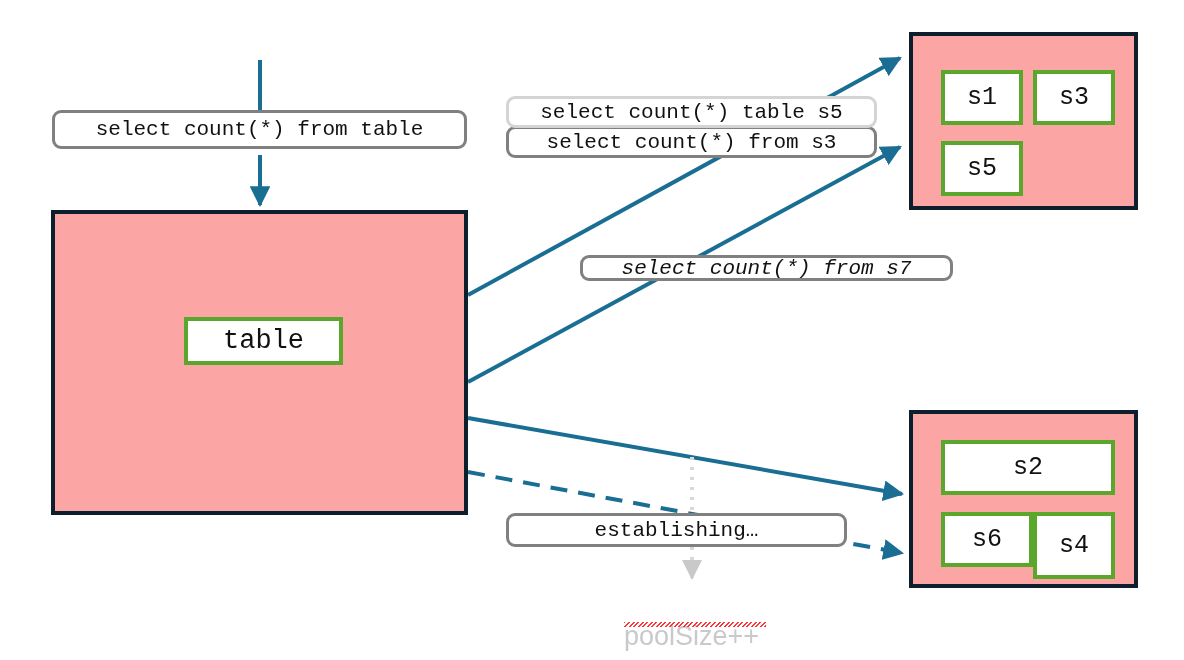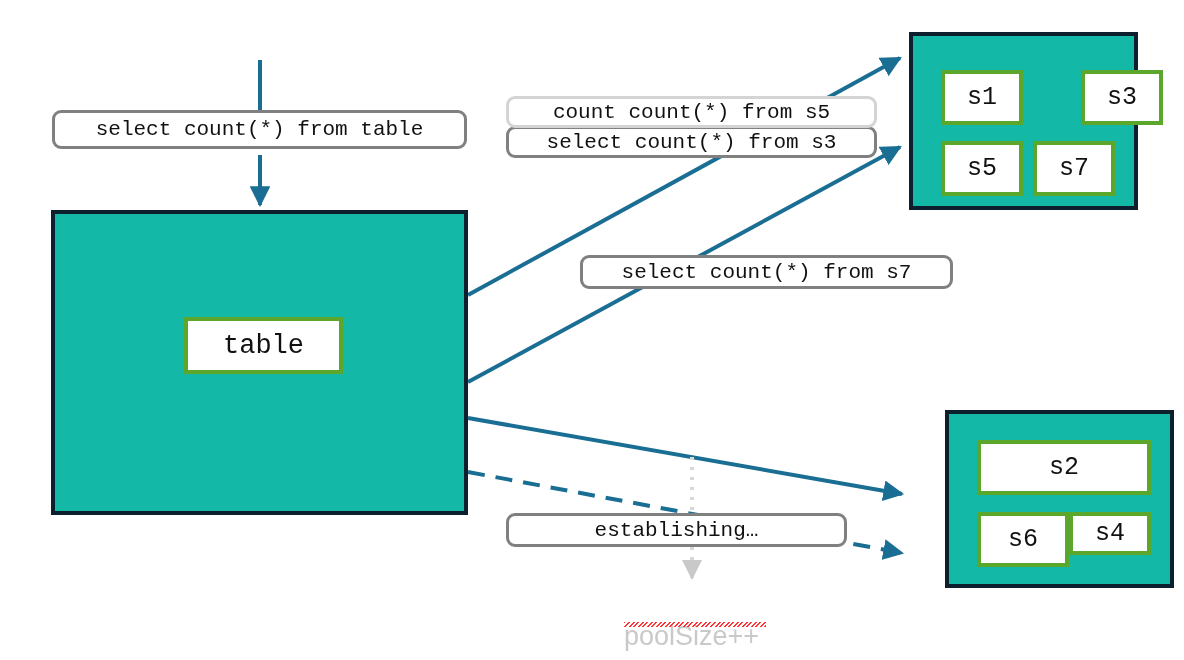--- a/index.html
+++ b/index.html
@@ -25,21 +25,21 @@
     left: 0;
     top: 0;
     width: 1184px;
     height: 660px;
     pointer-events: none;
   }
 
   
   .pool-box {
     position: absolute;
-    background: #14b8a6;
+    background: #fca5a5;
     border: 4px solid #0d1f2d;
     box-sizing: border-box;
   }
 
   
   .node {
     position: absolute;
     background: #ffffff;
     border: 4px solid #5aa72b;
     box-sizing: border-box;
@@ -118,41 +118,40 @@
     <line x1="468" y1="418" x2="902" y2="494" stroke="#1a6e93" stroke-width="4" marker-end="url(#arrow-teal)"></line>
 
     <line x1="468" y1="472" x2="902" y2="553" stroke="#1a6e93" stroke-width="4" stroke-dasharray="17 11" marker-end="url(#arrow-teal)"></line>
 
     <line x1="692" y1="457" x2="692" y2="578" stroke="#d8d8d8" stroke-width="4" stroke-dasharray="3 7" marker-end="url(#arrow-gray)"></line>
   </svg>
 
   <div class="label-box" style="left:52px; top:110px; width:415px; height:39px;">select count(*) from table</div>
 
   <div class="pool-box" style="left:51px; top:210px; width:417px; height:305px;">
-    <div class="node" style="left:129px; top:103px; width:159px; height:57px; font-size:27px;">table</div>
+    <div class="node" style="left:129px; top:103px; width:159px; height:48px; font-size:27px;">table</div>
   </div>
 
   <div class="pool-box" style="left:909px; top:32px; width:229px; height:178px;">
     <div class="node" style="left:28px; top:34px; width:82px; height:55px;">s1</div>
-    <div class="node" style="left:120px; top:34px; width:82px; height:55px;margin-left:48px;">s3</div>
+    <div class="node" style="left:120px; top:34px; width:82px; height:55px;">s3</div>
     <div class="node" style="left:28px; top:105px; width:82px; height:55px;">s5</div>
-    <div class="node" style="left:120px; top:105px; width:82px; height:55px;">s7</div>
   </div>
 
-  <div class="pool-box" style="left:909px; top:410px; width:229px; height:178px;margin-left:36px;">
+  <div class="pool-box" style="left:909px; top:410px; width:229px; height:178px;">
     <div class="node" style="left:28px; top:26px; width:174px; height:55px;">s2</div>
     <div class="node" style="left:28px; top:98px; width:92px; height:55px;">s6</div>
-    <div class="node" style="left:120px; top:98px; width:82px; height:43px;">s4</div>
+    <div class="node" style="left:120px; top:98px; width:82px; height:67px;">s4</div>
   </div>
 
-  <div class="label-box muted" style="left:506px; top:96px; width:371px; height:32px;">count count(*) from s5</div>
+  <div class="label-box muted" style="left:506px; top:96px; width:371px; height:32px;">select count(*) table s5</div>
 
   <div class="label-box" style="left:506px; top:126px; width:371px; height:32px;">select count(*) from s3</div>
 
-  <div class="label-box" style="left:580px; top:255px; width:373px; height:34px;">select count(*) from s7</div>
+  <div class="label-box" style="left:580px; top:255px; width:373px; height:26px;font-style:italic;">select count(*) from s7</div>
 
 
   <div class="label-box" style="left:506px; top:513px; width:341px; height:34px;">establishing…</div>
 
   <div>
     <div class="annotation" style="left:624px; top:595px;margin-top:28px;">poolSize++</div>
     <div class="squiggle" style="left:624px; top:622px; width:142px;"></div>
   </div>
 
 </div>

